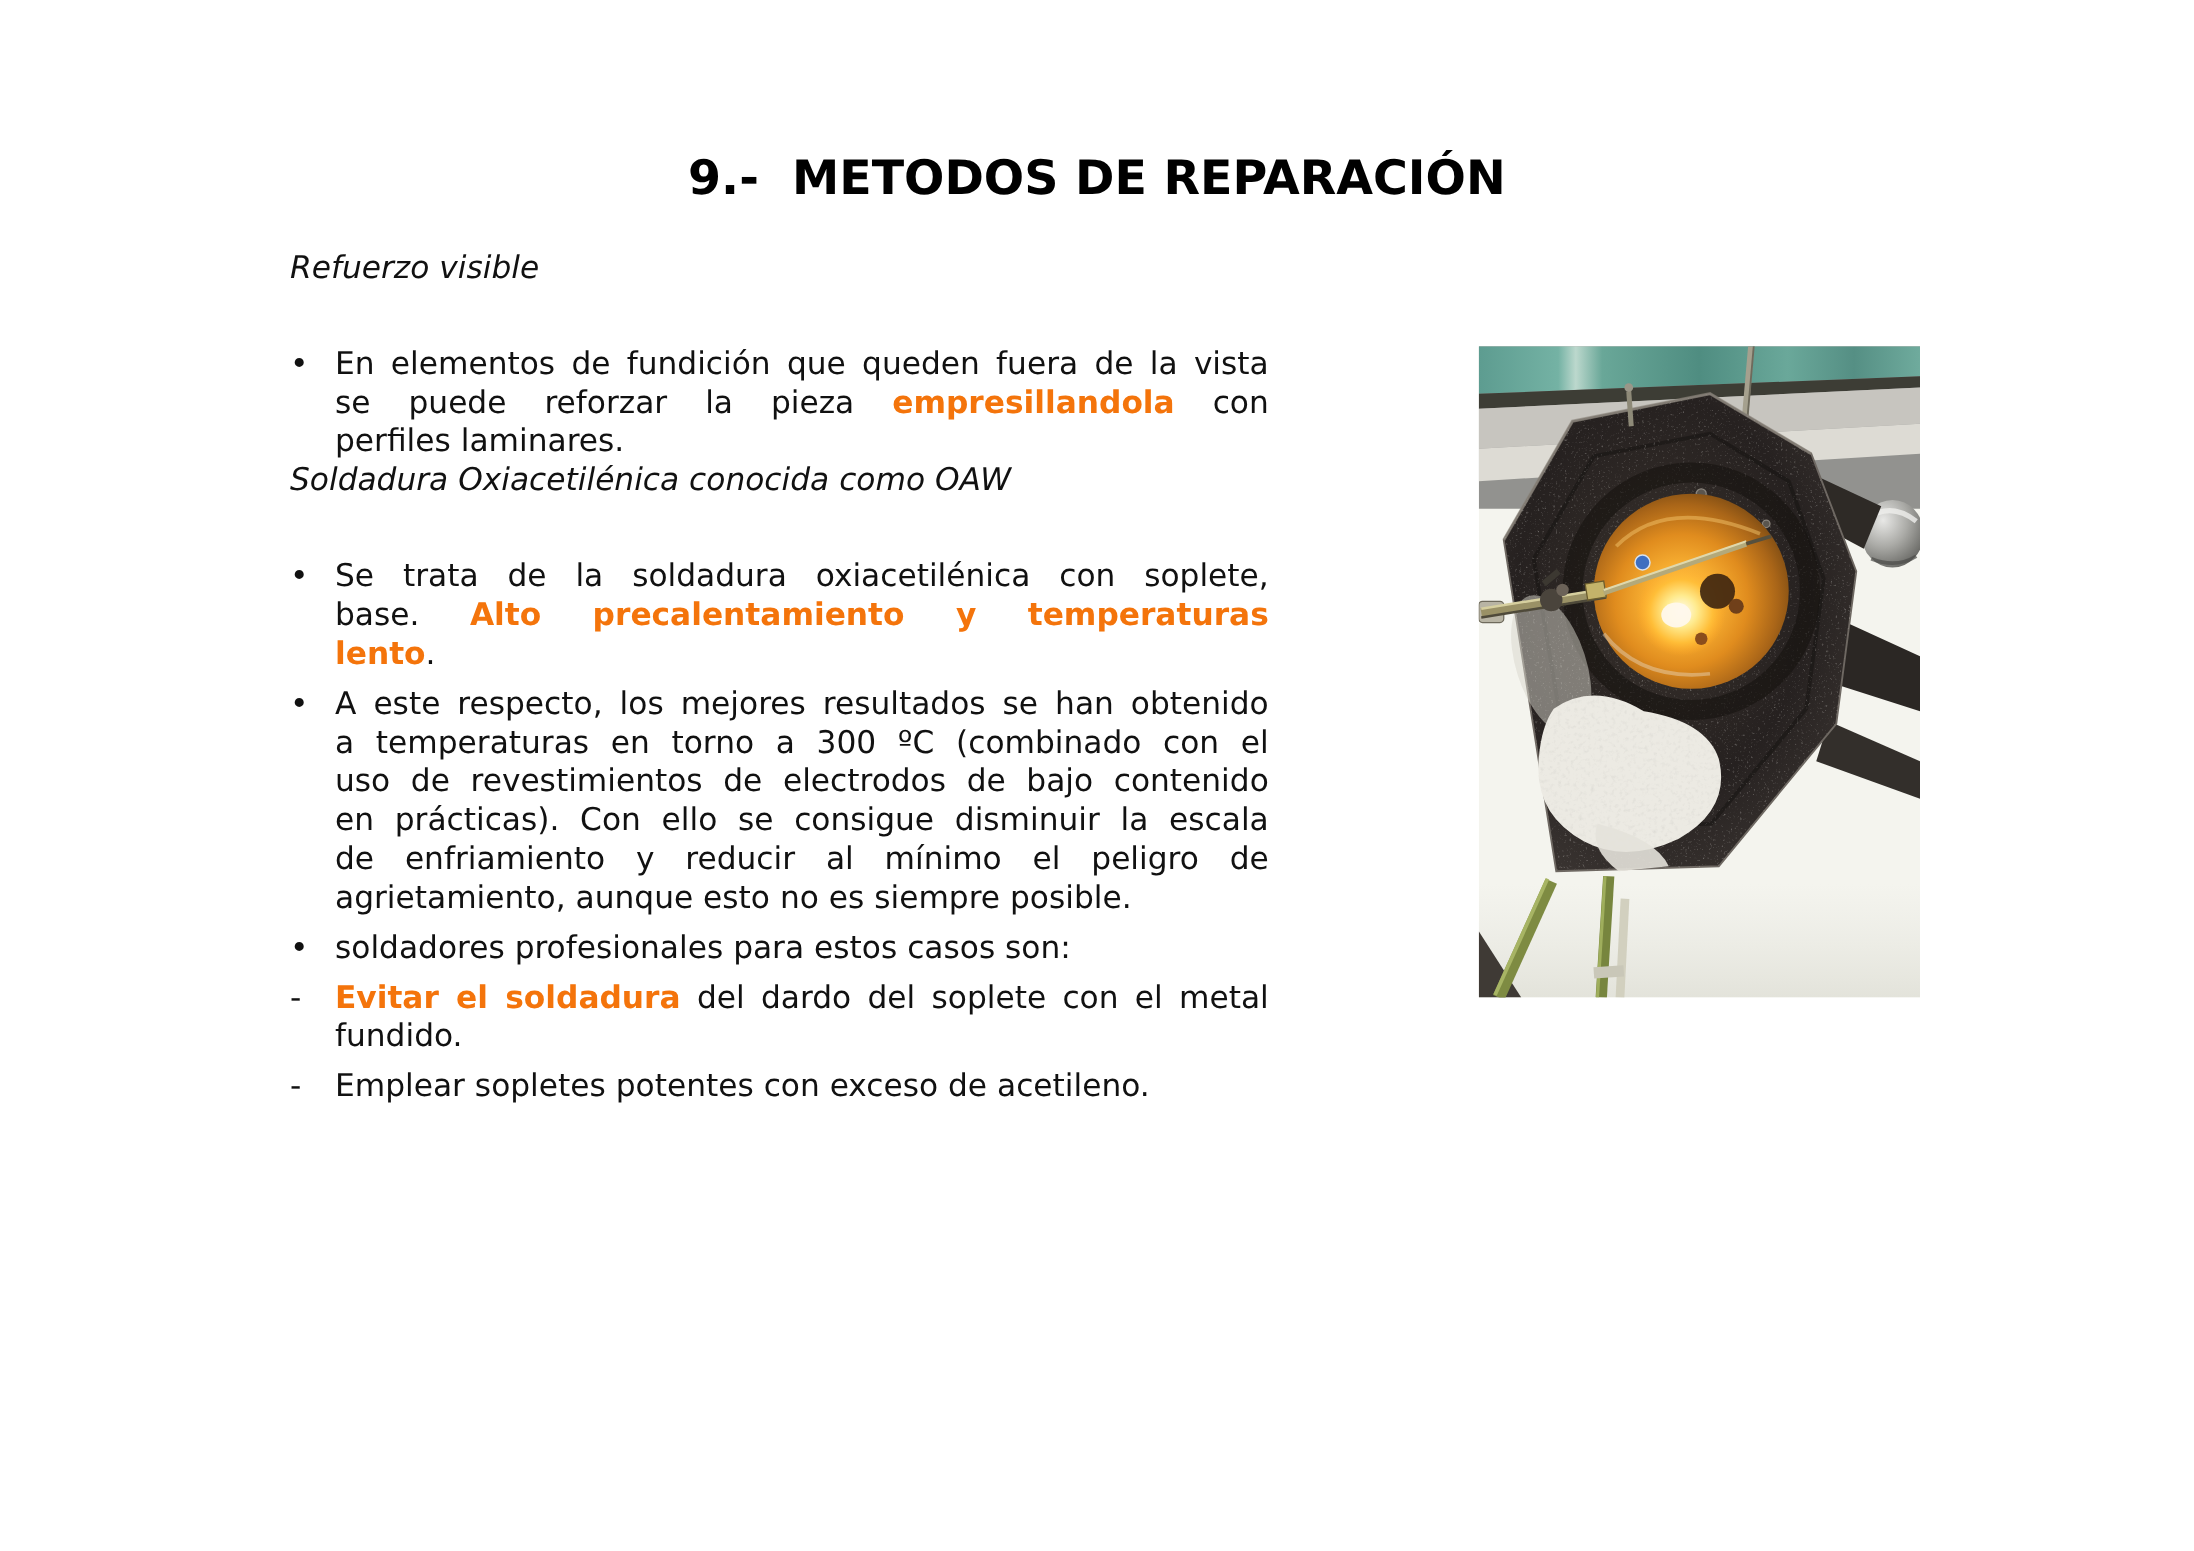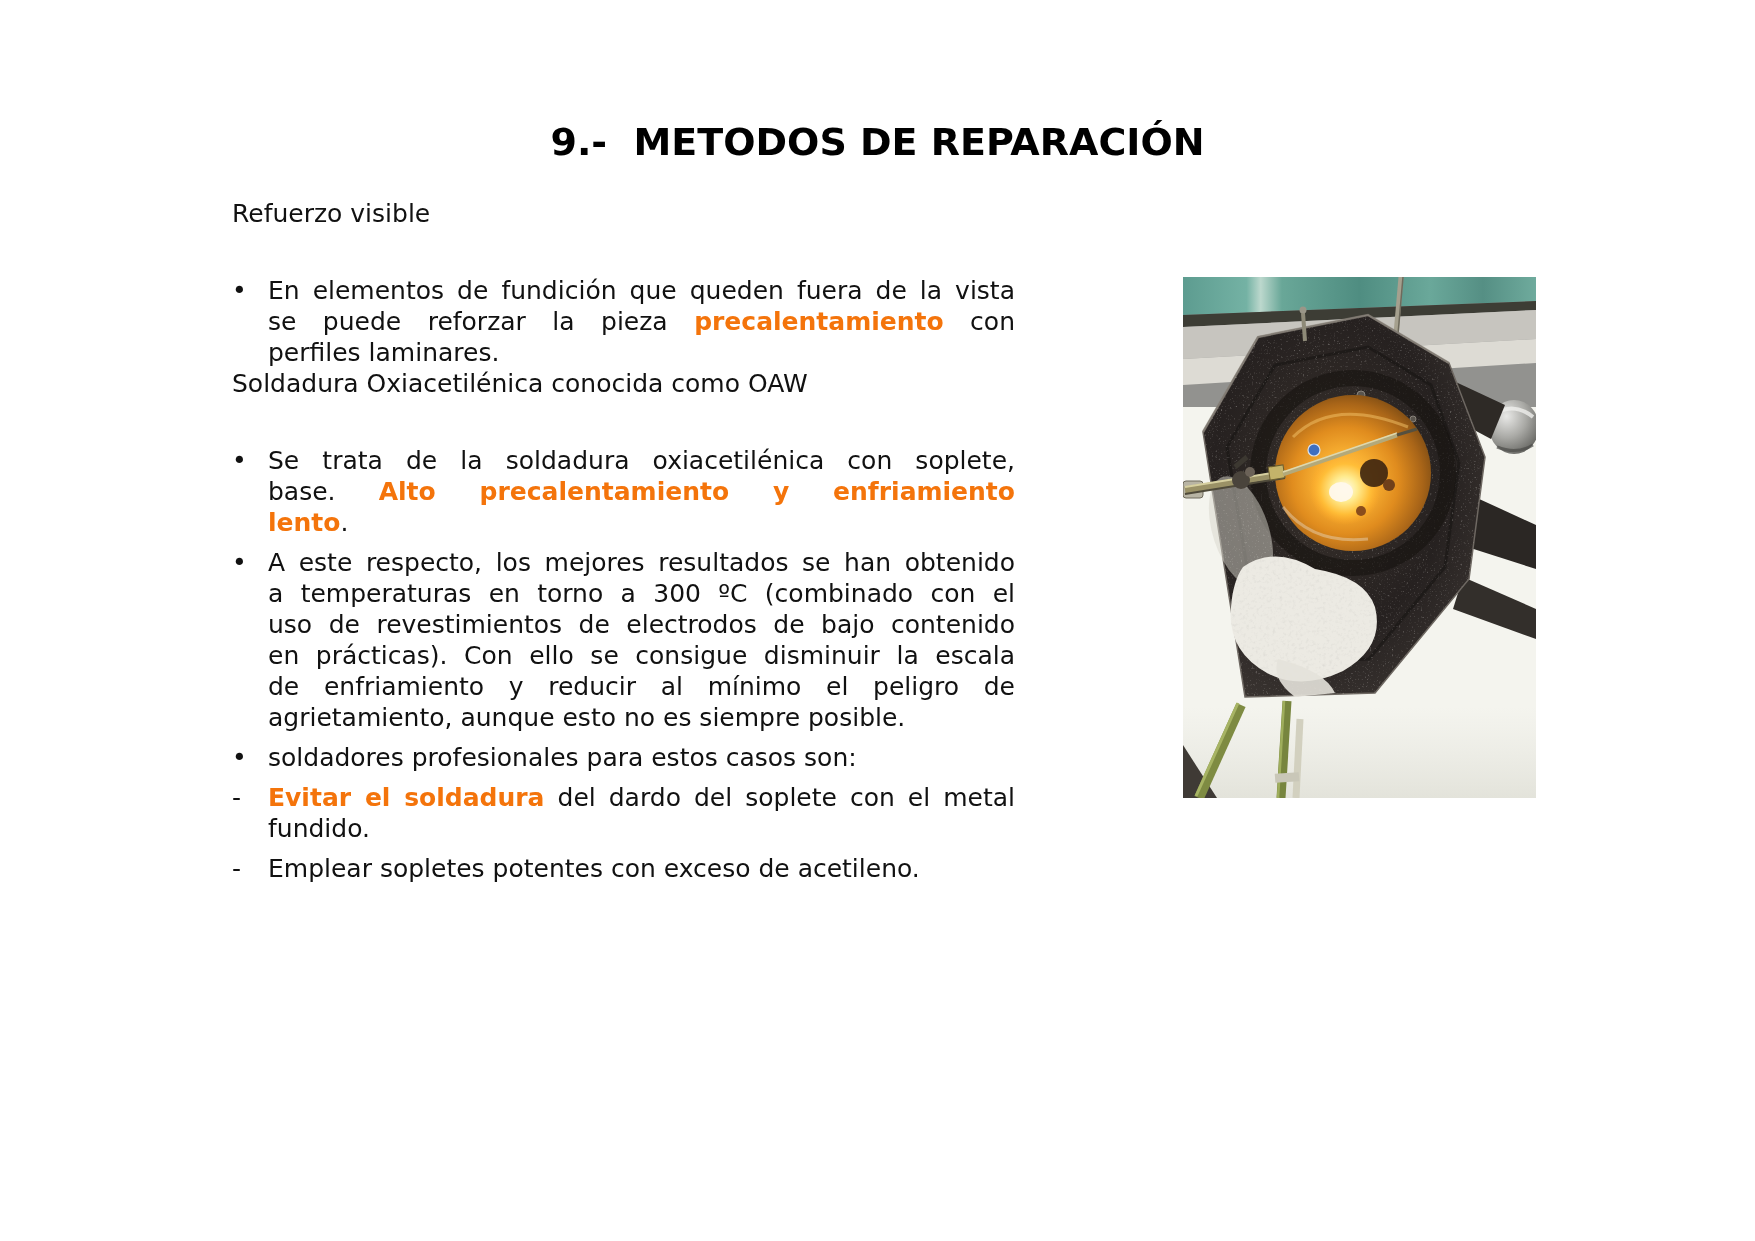--- a/index.html
+++ b/index.html
@@ -18,20 +18,21 @@
     font-size:38px;font-weight:bold;color:#000;
     letter-spacing:0px;
     white-space:pre;
   }
   .content{
     position:absolute;left:232px;top:198px;width:783px;
   }
   .block{display:flex;margin-top:9px;}
   .block.heading{
     display:block;
+    font-style:italic;
     font-size:27px;
     line-height:34px;
     margin-top:0;
   }
   
   .content > :nth-child(2){margin-top:46px;}
   .content > :nth-child(3){}
   .content > :nth-child(4){margin-top:46px;}
   .marker{
     flex:0 0 36px;width:36px;
@@ -59,32 +60,32 @@
   <div class="doc-title">9.-&nbsp; METODOS DE REPARACIÓN</div>
 
   <div class="content" id="blocks">
       <div class="block heading">
         <div class="line"><span>Refuerzo visible</span></div>
       </div>
       <div class="block bullet">
         <span class="marker">•</span>
         <div class="lines">
           <div class="line jl"><span>En elementos de fundición que queden fuera de la vista</span></div>
-          <div class="line jl"><span>se puede reforzar la pieza </span><span class="accent">precalentamiento</span><span> con</span></div>
+          <div class="line jl"><span>se puede reforzar la pieza </span><span class="accent">empresillandola</span><span> con</span></div>
           <div class="line"><span>perfiles laminares.</span></div>
         </div>
       </div>
       <div class="block heading">
         <div class="line"><span>Soldadura Oxiacetilénica conocida como OAW</span></div>
       </div>
       <div class="block bullet">
         <span class="marker">•</span>
         <div class="lines">
           <div class="line jl"><span>Se trata de la soldadura oxiacetilénica con soplete,</span></div>
-          <div class="line jl"><span>base. </span><span class="accent">Alto precalentamiento y enfriamiento</span></div>
+          <div class="line jl"><span>base. </span><span class="accent">Alto precalentamiento y temperaturas</span></div>
           <div class="line"><span class="accent">lento</span><span>.</span></div>
         </div>
       </div>
       <div class="block bullet">
         <span class="marker">•</span>
         <div class="lines">
           <div class="line jl"><span>A este respecto, los mejores resultados se han obtenido</span></div>
           <div class="line jl"><span>a temperaturas en torno a 300 ºC (combinado con el</span></div>
           <div class="line jl"><span>uso de revestimientos de electrodos de bajo contenido</span></div>
           <div class="line jl"><span>en prácticas). Con ello se consigue disminuir la escala</span></div>

